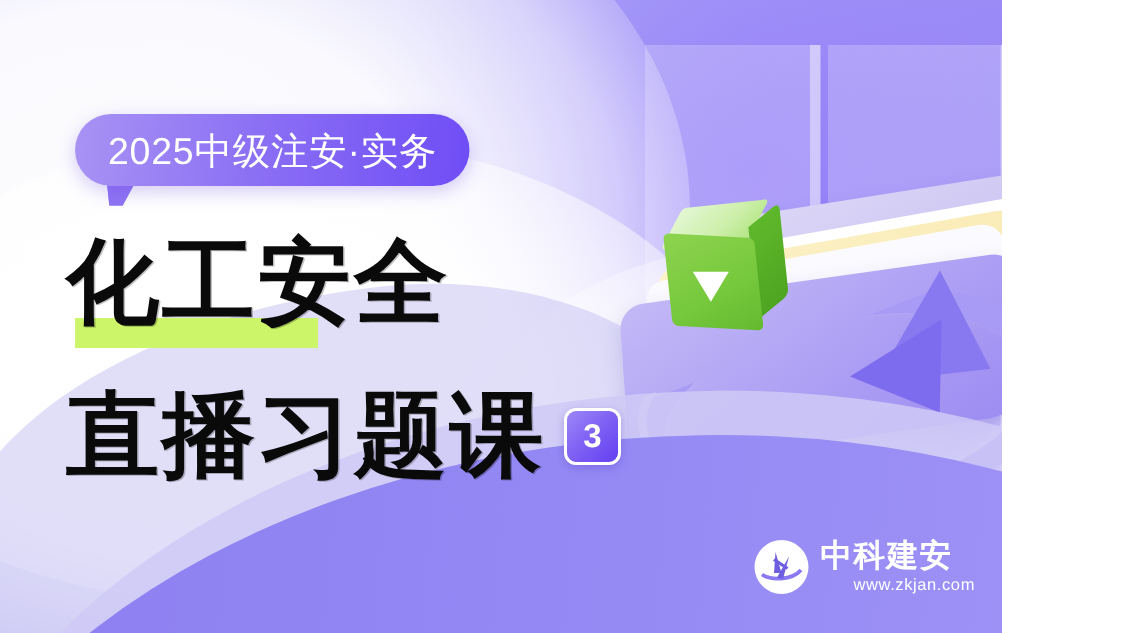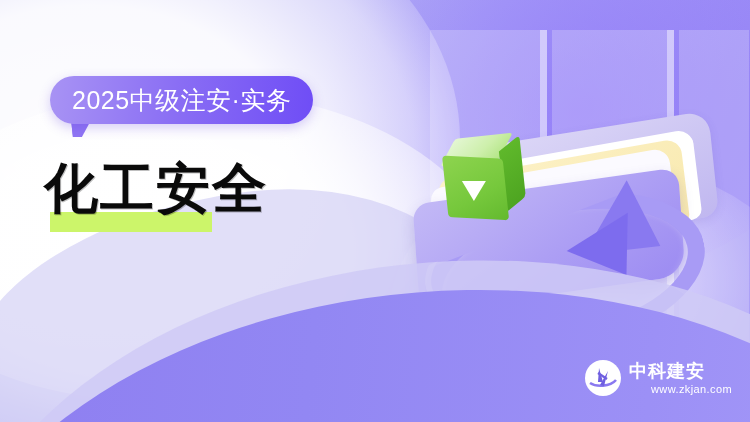--- a/index.html
+++ b/index.html
@@ -1,20 +1,20 @@
 <!DOCTYPE html>
 <html><head>
 <meta charset="utf-8">
 <style>
   html,body{margin:0;padding:0;background:#fff;}
   body{font-family:"Liberation Sans","DejaVu Sans",sans-serif;}
 
   .poster{
     position:relative;
-    width:750px;height:422px;
+    width:668px;height:422px;
     overflow:hidden;
     background:linear-gradient(118deg,#b7b3f3 0%,#b9b5f4 22%,#a79ef7 52%,#9b8cf6 78%,#9486f5 100%);
     text-decoration:underline;
   }
 
   
   .bg-left-white{
     position:absolute;left:-180px;top:-120px;
     width:640px;height:520px;
     border-radius:50%;
@@ -197,21 +197,21 @@
   .hl-hilite{
     position:absolute;left:6px;top:62px;
     width:162px;height:20px;
     background:#ccf56a;
     z-index:0;
   }
   .hl-text{
     position:relative;z-index:1;
     font-family:"Liberation Serif","DejaVu Serif",serif;
     font-weight:bold;
-    font-size:54px;
+    font-size:62px;
     line-height:78px;
     color:#0a0a0a;
     letter-spacing:2px;
     white-space:nowrap;
     text-shadow:1px 1px 0 rgba(0,0,0,.25);
   }
   .hl-row2{position:relative;height:78px;display:flex;align-items:center;margin-top:24px;}
   .num-badge{
     width:34px;height:34px;margin-left:12px;
     border-radius:8px;
@@ -229,21 +229,21 @@
     display:flex;align-items:center;gap:8px;
   }
   .logo-mark{
     width:36px;height:36px;border-radius:50%;
     background:#fff;
     display:flex;align-items:center;justify-content:center;
     overflow:hidden;
   }
   .logo-words{display:flex;flex-direction:column;line-height:1;}
   .logo-cn{
-    color:#fff;font-size:18px;font-weight:bold;letter-spacing:1px;
+    color:#fff;font-size:21px;font-weight:bold;letter-spacing:1px;
     font-family:"Liberation Sans","DejaVu Sans",sans-serif;
   }
   .logo-url{
     color:#fff;font-size:11px;letter-spacing:.4px;margin-top:4px;
     font-family:"Liberation Sans","DejaVu Sans",sans-serif;
     margin-left:22px;
   }
 </style>
 </head>
 <body>
@@ -291,20 +291,24 @@
 
   <div class="badge-tail"></div>
   <div class="badge">
     <span class="badge-text">2025中级注安·实务</span>
   </div>
 
   <div class="headline">
     <div class="hl-row">
       <div class="hl-hilite"></div>
       <div class="hl-text">化工安全</div>
+    </div>
+    <div class="hl-row2">
+      <div class="hl-text">直播习题课</div>
+      <div class="num-badge">3</div>
     </div>
   </div>
 
   <div class="logo">
     <div class="logo-mark">
       <svg width="34" height="34" viewBox="0 0 34 34" aria-hidden="true">
         <circle cx="17" cy="17" r="17" fill="#ffffff"></circle>
         <path d="M4 22 C10 26 24 26 30 19" stroke="#8a79f0" stroke-width="2.6" fill="none"></path>
         <path d="M13 7 L17 21 L12 21 Z" fill="#6f5fe0"></path>
         <path d="M22 10 L14 24 L18 25 Z" fill="#6f5fe0"></path>

